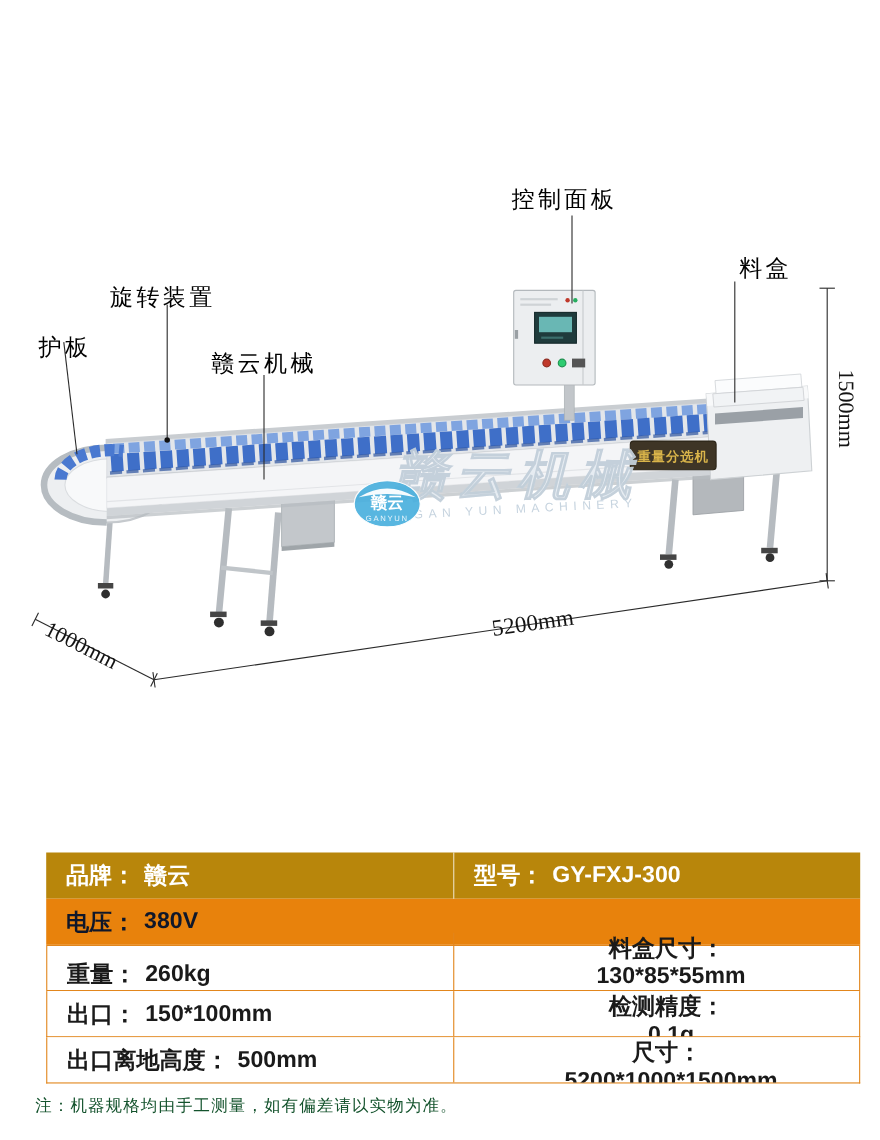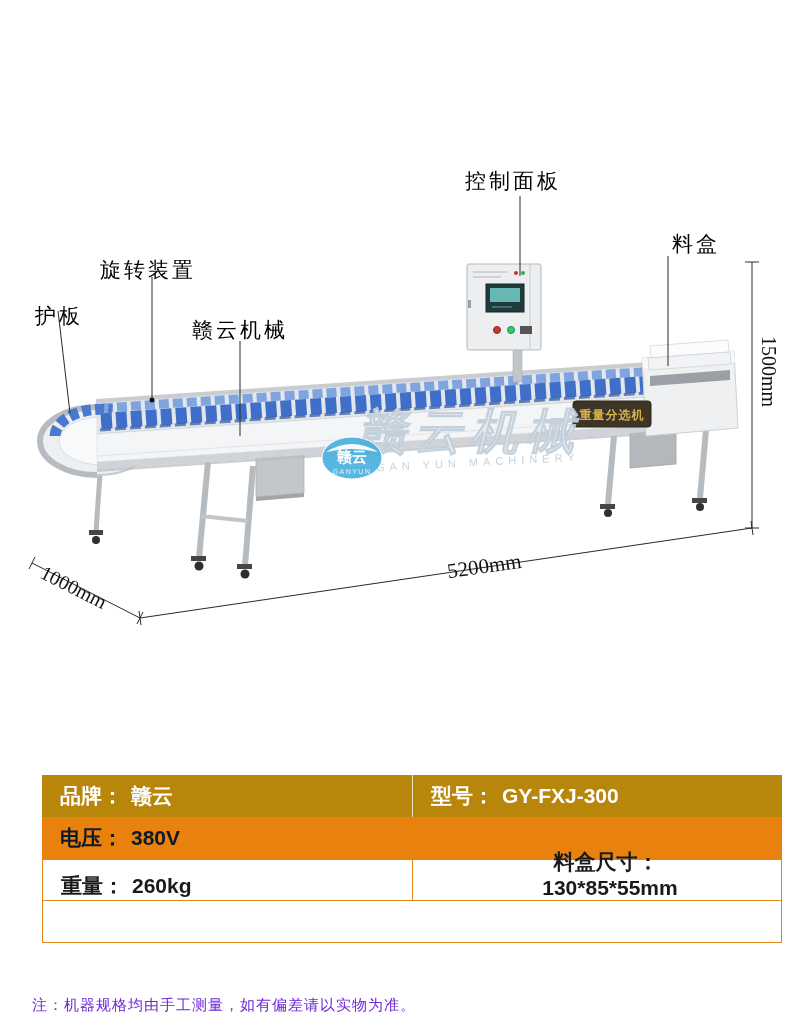--- a/index.html
+++ b/index.html
@@ -21,21 +21,21 @@
              border-left:1px solid var(--table-border);
              border-right:1px solid var(--table-border);
              border-bottom:1px solid var(--table-border);}
   .row-white-first{border-top:1px solid var(--table-border);align-items:flex-end;}
   .cell{flex:1 1 50%;display:flex;align-items:center;padding-left:18px;
         font-size:21px;font-weight:700;box-sizing:border-box;overflow:hidden;}
   .row-gold .cell + .cell,.row-orange .cell + .cell{border-left:1px solid rgba(255,255,255,.75);}
   .row-white .cell + .cell{border-left:1px solid var(--table-border);flex-direction:column;}
   .cell .val{margin-left:8px;white-space:nowrap;}
   .cell .lbl{white-space:nowrap;}
-  .note{position:absolute;left:32px;top:996px;font-size:15px;color:#6d28d9;letter-spacing:1px;}
+  .note{position:absolute;left:32px;top:996px;font-size:15px;color:#14532d;letter-spacing:1px;}
 </style>
 </head>
 <body>
 
 <div class="page">
 
   <svg class="machine-svg" width="800" height="660" viewBox="0 0 800 660">
 
     <g>
 
@@ -182,20 +182,38 @@
         <span class="lbl">重量：</span>
         <span class="val">260kg</span>
       </div>
       <div class="cell">
         <span class="lbl">料盒尺寸：</span>
         <span class="val">130*85*55mm</span>
       </div>
     </div>
 
     <div class="spec-row row-white">
-    </div>
-
+      <div class="cell">
+        <span class="lbl">出口：</span>
+        <span class="val">150*100mm</span>
+      </div>
+      <div class="cell">
+        <span class="lbl">检测精度：</span>
+        <span class="val">0.1g</span>
+      </div>
+    </div>
+
+    <div class="spec-row row-white">
+      <div class="cell">
+        <span class="lbl">出口离地高度：</span>
+        <span class="val">500mm</span>
+      </div>
+      <div class="cell">
+        <span class="lbl">尺寸：</span>
+        <span class="val">5200*1000*1500mm</span>
+      </div>
+    </div>
 
   </div>
 
   <div class="note">注：机器规格均由手工测量，如有偏差请以实物为准。</div>
 
 </div>
 
 </body></html>

